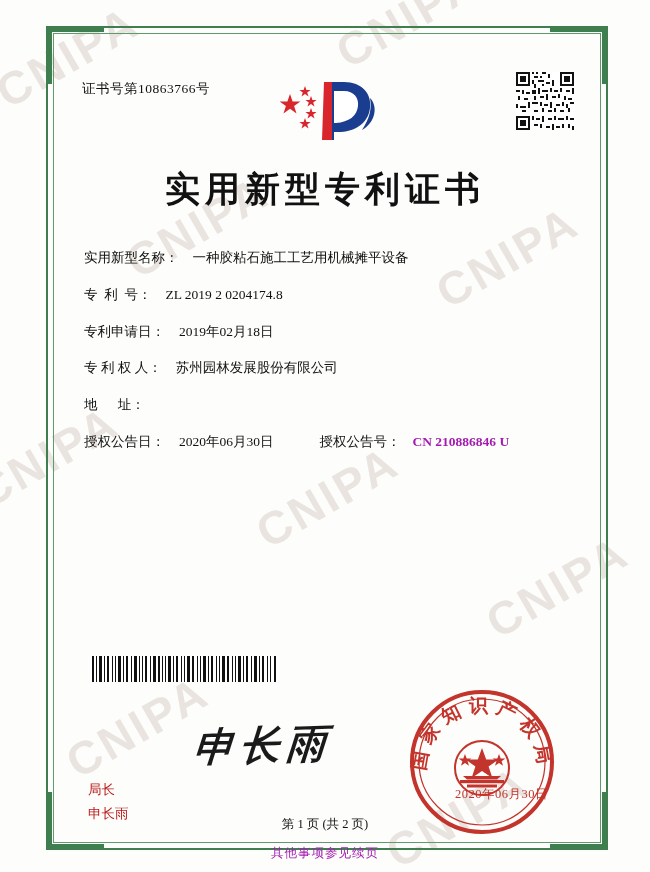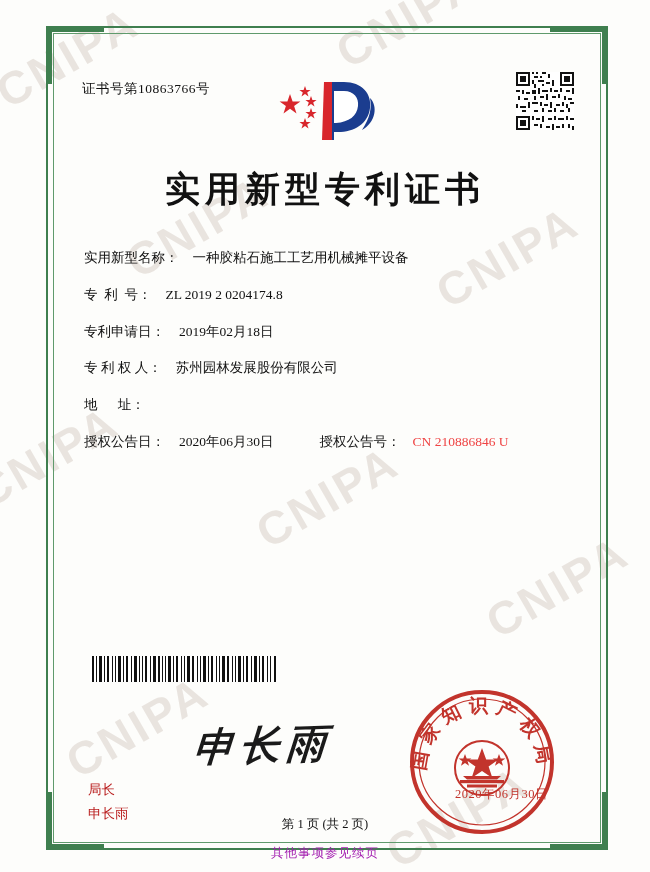--- a/index.html
+++ b/index.html
@@ -149,21 +149,22 @@
     padding-left: 14px;
   }
   .row .label2 {
     flex: 0 0 auto;
     padding-left: 46px;
     color: #111;
   }
   .row .value2 {
     flex: 1 1 auto;
     padding-left: 12px;
-    color: #ef4444;
+    color: #a21caf;
+    font-weight: bold;
   }
 
   
   .paras {
     position: absolute;
     left: 38px;
     right: 34px;
     top: 494px;
     font-size: 13px;
     line-height: 1.85;

